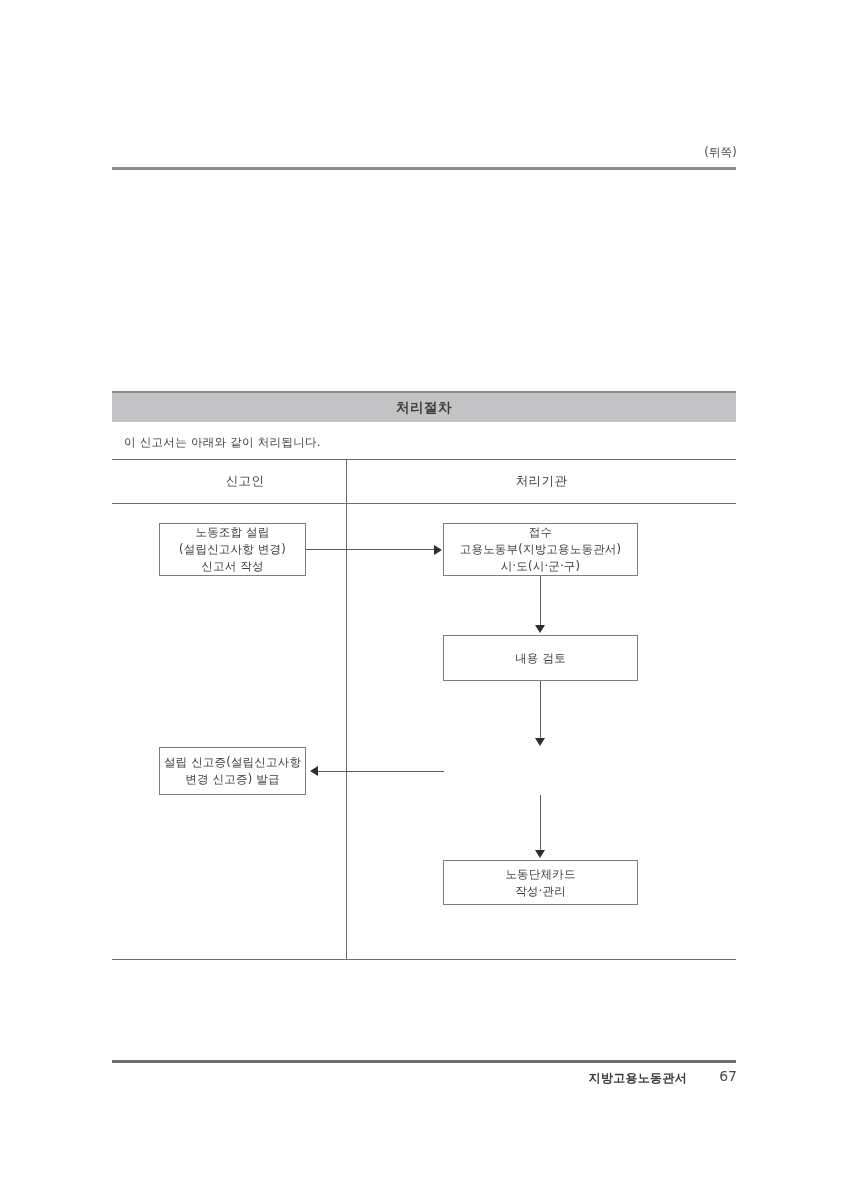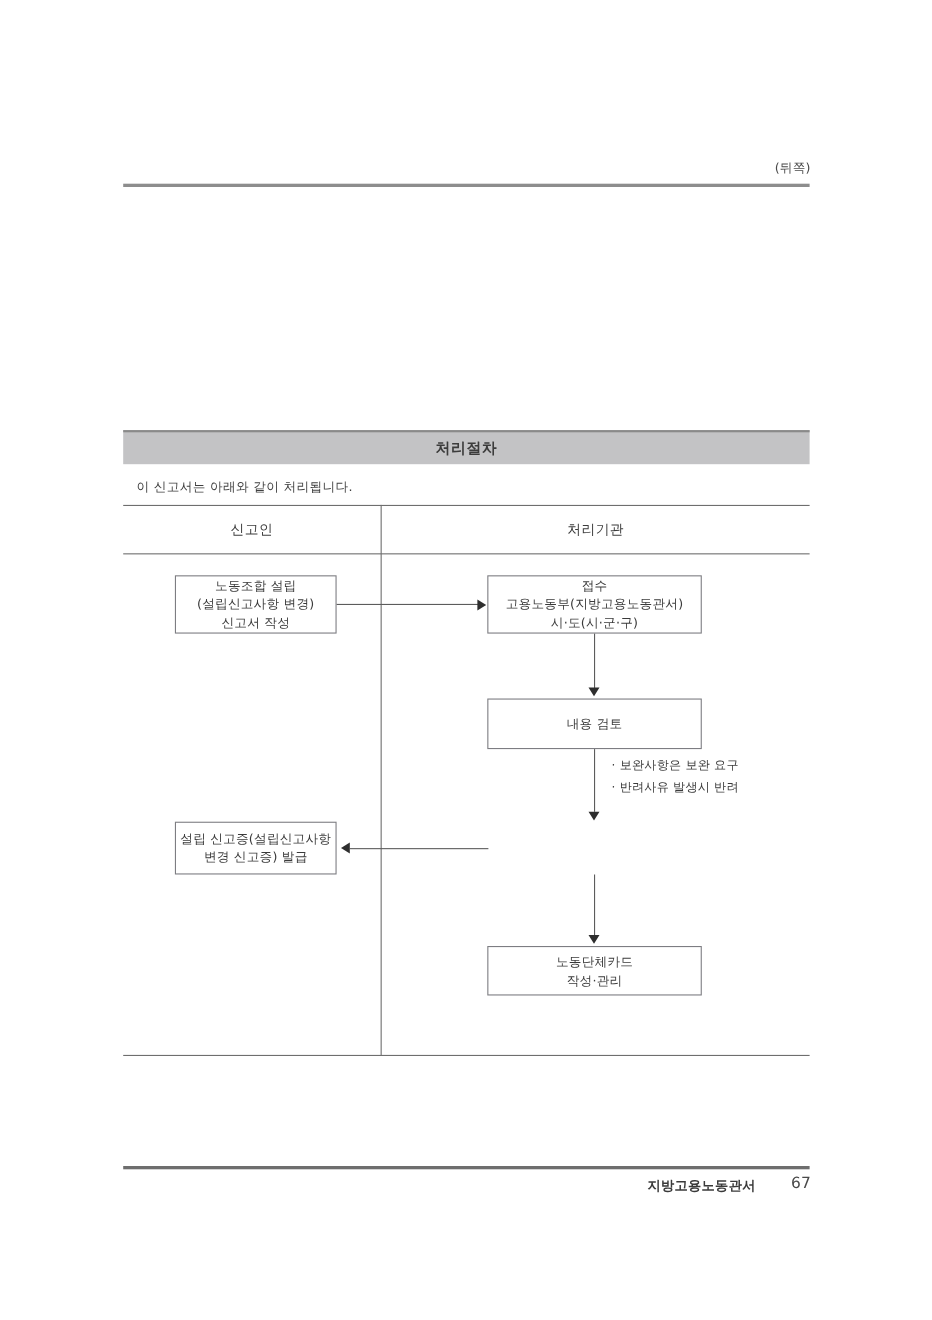--- a/index.html
+++ b/index.html
@@ -105,21 +105,21 @@
   }
 
   .col-head {
     position: absolute;
     top: 473px;
     font-size: 12.5px;
     color: #3c3c3c;
     text-align: center;
     letter-spacing: 0.4px;
   }
-  .col-head-left  { left: 112px; width: 234px; }
+  .col-head-left  { left: 128px; width: 234px; }
   .col-head-right { left: 347px; width: 389px; }
 
   
   .fbox {
     position: absolute;
     border: 1px solid #7d7d82;
     box-sizing: border-box;
     background: #ffffff;
     display: flex;
     flex-direction: column;
@@ -279,23 +279,19 @@
 
   <div class="vline" id="c3-v"></div>
   <div class="arrow arrow-down" id="c3-a"></div>
 
   <div class="hline" id="c4-h"></div>
   <div class="arrow arrow-left" id="c4-a"></div>
 
   <div class="vline" id="c5-v"></div>
   <div class="arrow arrow-down" id="c5-a"></div>
 
-  <div class="note" id="note-review">
-    <div>· 보완사항은 보완 요구</div>
-    <div>· 반려사유 발생시 반려</div>
-  </div>
 
 
   <div class="footer-rule"></div>
   <div class="footer-dept">지방고용노동관서</div>
   <div class="footer-page">67</div>
 
 </div>
 
 </body></html>

